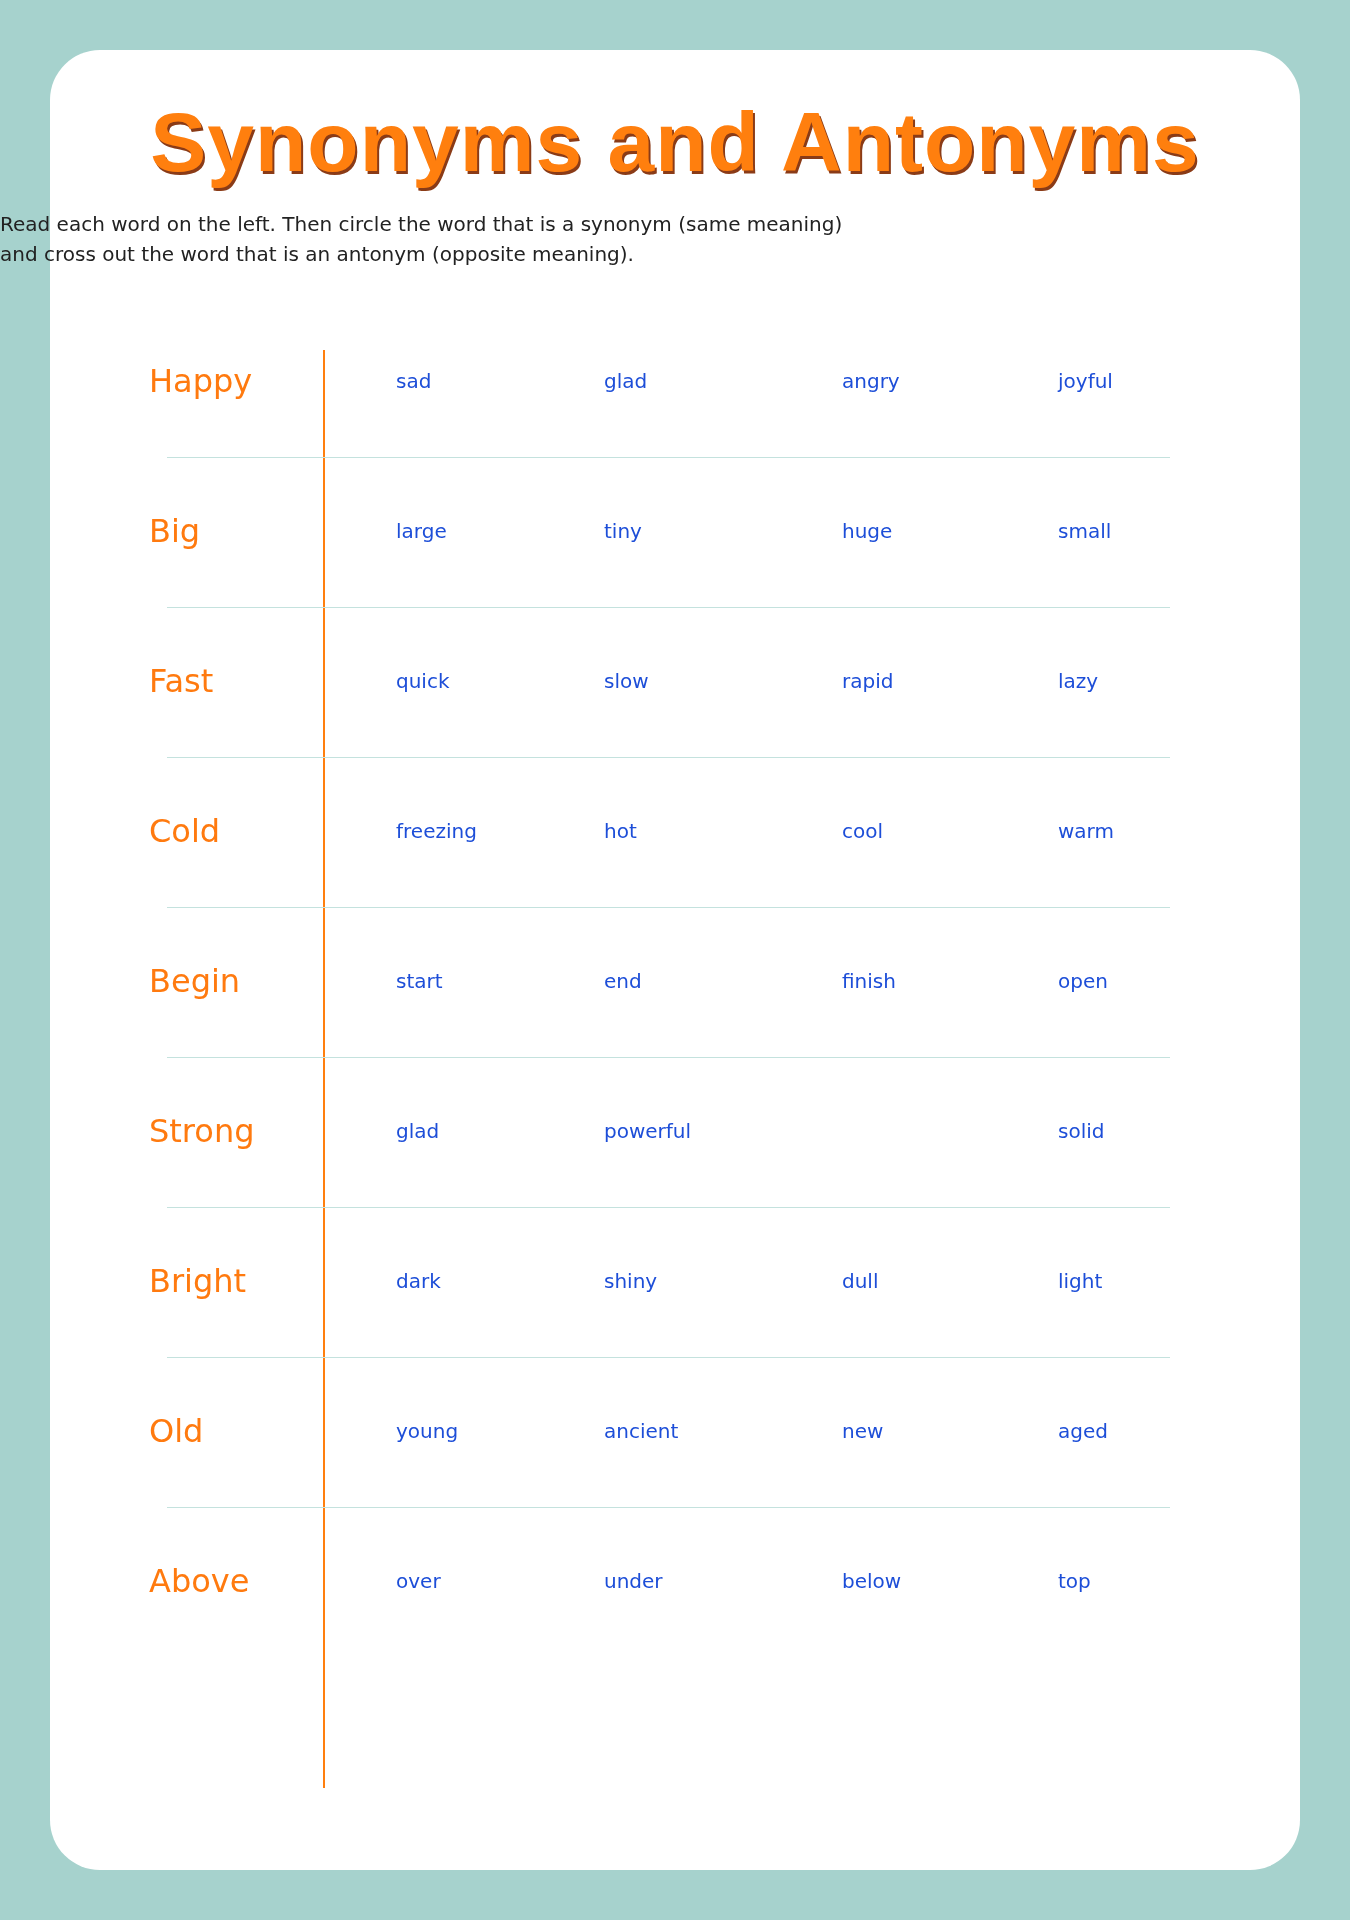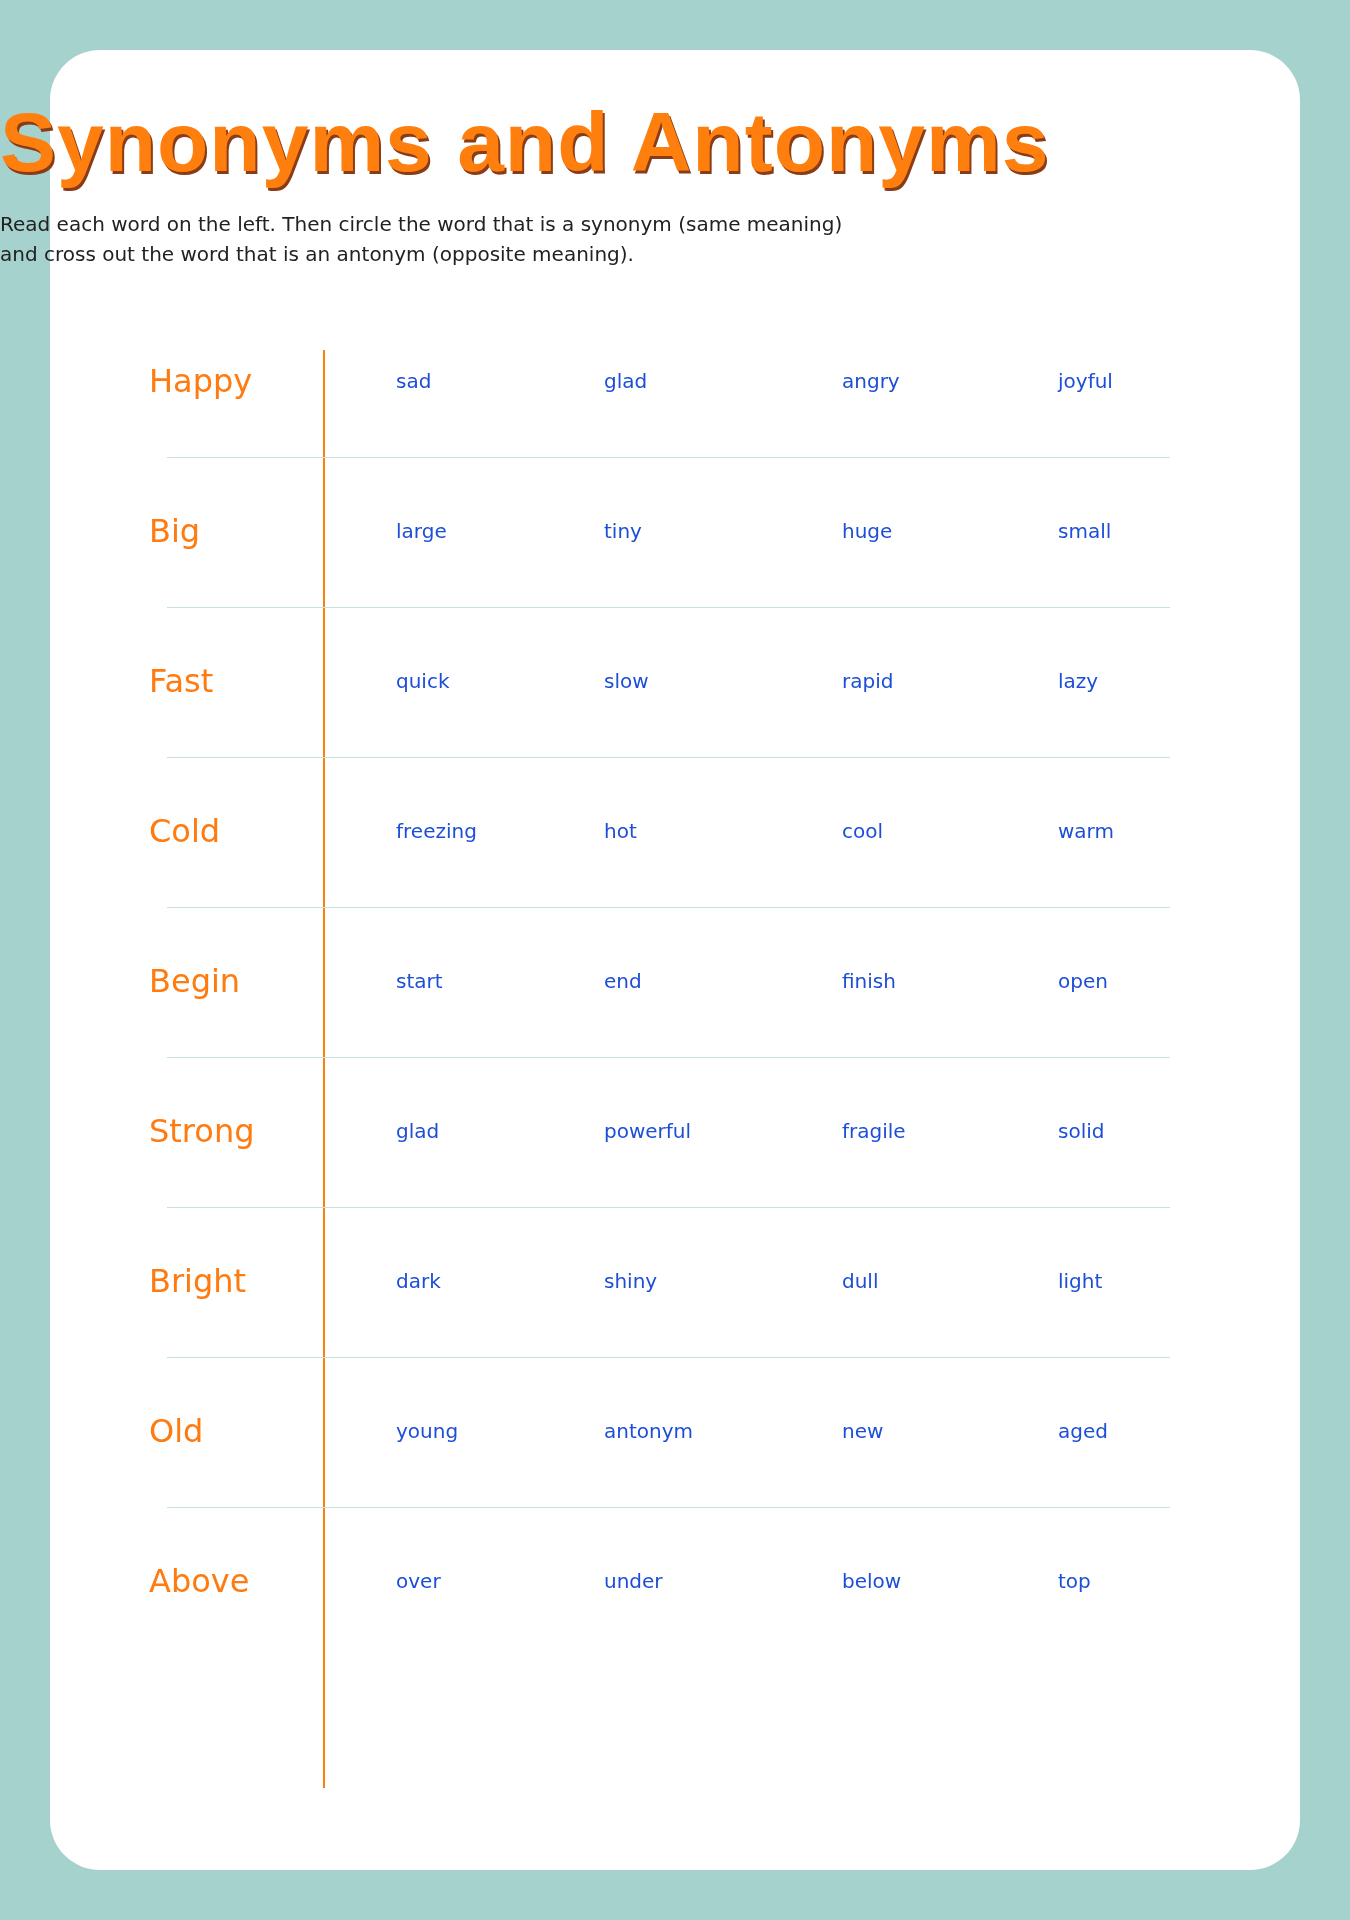--- a/index.html
+++ b/index.html
@@ -21,20 +21,21 @@
     width: 1250px;
     height: 1820px;
     background: #ffffff;
     border-radius: 50px;
   }
   .title {
     position: absolute;
     left: 0;
     top: 92px;
     width: 1350px;
+    text-align: center;
     font-family: "Liberation Sans", sans-serif;
     font-weight: bold;
     font-size: 84px;
     line-height: 100px;
     color: #ff7f0e;
     letter-spacing: 1px;
     text-shadow: 2px 3px 0 #8a3b17;
     margin: 0;
   }
   .subtitle {
@@ -156,36 +157,35 @@
     <span class="option opt-0">start</span>
     <span class="option opt-1">end</span>
     <span class="option opt-2">finish</span>
     <span class="option opt-3">open</span>
     <div class="divider"></div>
   </div>
   <div class="row">
     <span class="headword">Strong</span>
     <span class="option opt-0">glad</span>
     <span class="option opt-1">powerful</span>
-    <span class="option opt-2">fragile</span>
     <span class="option opt-3">solid</span>
     <div class="divider"></div>
   </div>
   <div class="row">
     <span class="headword">Bright</span>
     <span class="option opt-0">dark</span>
     <span class="option opt-1">shiny</span>
     <span class="option opt-2">dull</span>
     <span class="option opt-3">light</span>
     <div class="divider"></div>
   </div>
   <div class="row">
     <span class="headword">Old</span>
     <span class="option opt-0">young</span>
-    <span class="option opt-1">antonym</span>
+    <span class="option opt-1">ancient</span>
     <span class="option opt-2">new</span>
     <span class="option opt-3">aged</span>
     <div class="divider"></div>
   </div>
   <div class="row">
     <span class="headword">Above</span>
     <span class="option opt-0">over</span>
     <span class="option opt-1">under</span>
     <span class="option opt-2">below</span>
     <span class="option opt-3">top</span>

